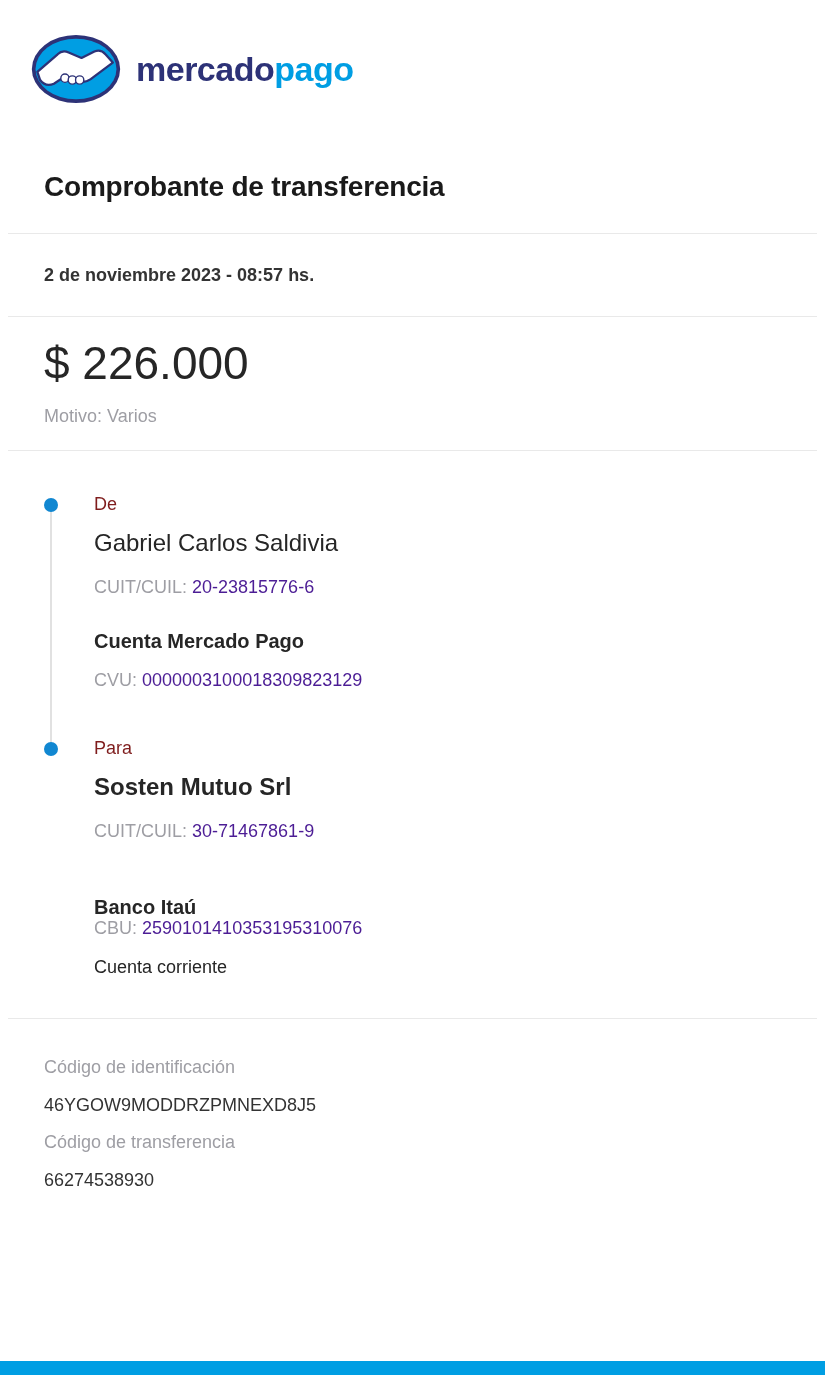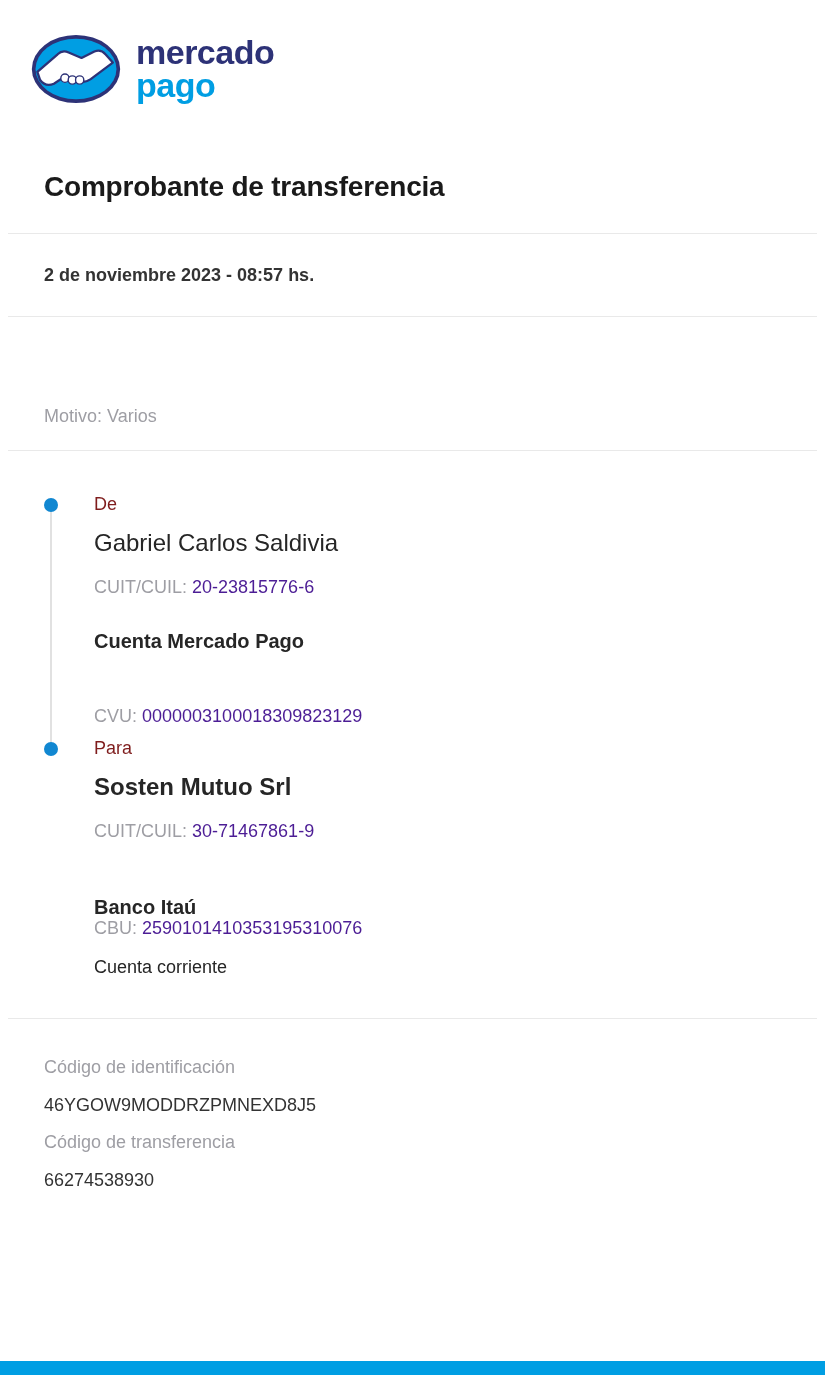--- a/index.html
+++ b/index.html
@@ -7,21 +7,21 @@
     position:relative; width:825px; height:1375px; background:#ffffff;
     font-family:"Liberation Sans", sans-serif; overflow:hidden;
     -webkit-font-smoothing:antialiased;
   }
   .divider { position:absolute; left:8px; right:8px; height:1px; background:#e9e9e9; }
   .gray  { color:#9e9ea4; }
   .dark  { color:#4c1d95;text-align:right; }
 
   
   .logo { position:absolute; left:30px; top:33px; display:flex; align-items:center; gap:14px; }
-  .wordmark { display:flex; flex-direction:column; justify-content:center; font-weight:700;
+  .wordmark { display:flex; flex-direction:row; justify-content:center; font-weight:700;
               font-size:34px; line-height:33px; letter-spacing:-0.5px; }
   .wm-top { color:#2d3277; }
   .wm-bottom { color:#009ee3; }
 
   
   .title { position:absolute; left:44px; top:171px; font-size:28px; font-weight:700; color:#1a1a1a; letter-spacing:-0.2px; }
   .datetime { position:absolute; left:44px; top:265px; font-size:18px; font-weight:600; color:#333; }
   .amount { position:absolute; left:44px; top:336px; font-size:46px; font-weight:400; color:#262626; }
   .motive { position:absolute; left:44px; top:406px; font-size:18px; color:#9e9ea4; }
 
@@ -62,36 +62,37 @@
   </div>
 
   <div class="title">Comprobante de transferencia</div>
 
   <div class="divider" style="top:233px"></div>
 
   <div class="datetime">2 de noviembre 2023 - 08:57 hs.</div>
 
   <div class="divider" style="top:316px"></div>
 
+  <div class="amount">$ 226.000</div>
   <div class="motive">Motivo: Varios</div>
 
   <div class="divider" style="top:450px"></div>
 
   <div class="timeline-line"></div>
   <span class="dot" style="top:498px"></span>
   <span class="dot" style="top:742px"></span>
 
   <div class="section-label" style="top:494px">De</div>
   <div class="party-name" style="top:529px; font-weight:500">Gabriel Carlos Saldivia</div>
   <div class="row" style="top:577px">
     <span class="gray">CUIT/CUIL:</span>
     <span class="dark">20-23815776-6</span>
   </div>
   <div class="subhead" style="top:630px">Cuenta Mercado Pago</div>
-  <div class="row" style="top:706px">
+  <div class="row" style="top:670px">
     <span class="gray">CVU:</span>
     <span class="dark">0000003100018309823129</span>
   </div>
 
   <div class="section-label" style="top:738px">Para</div>
   <div class="party-name" style="top:773px; font-weight:600">Sosten Mutuo Srl</div>
   <div class="row" style="top:821px">
     <span class="gray">CUIT/CUIL:</span>
     <span class="dark">30-71467861-9</span>
   </div>

